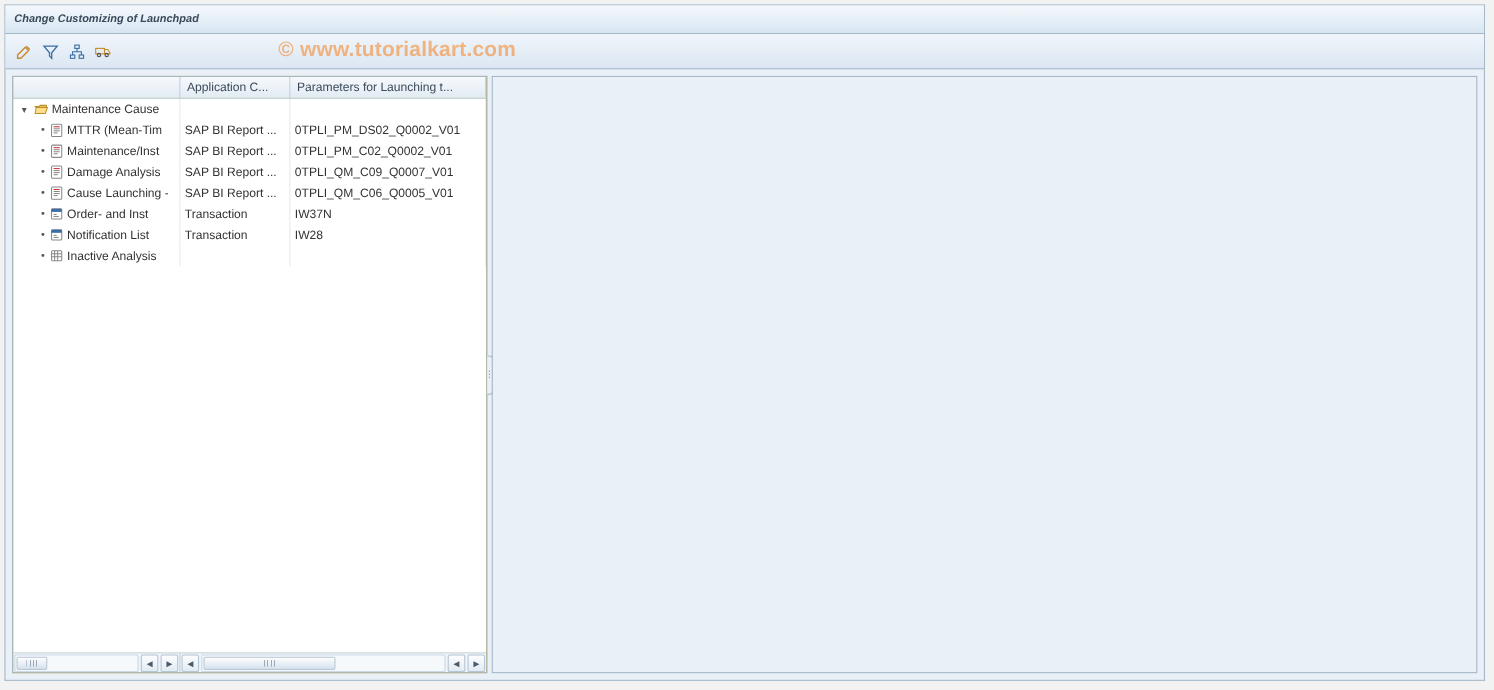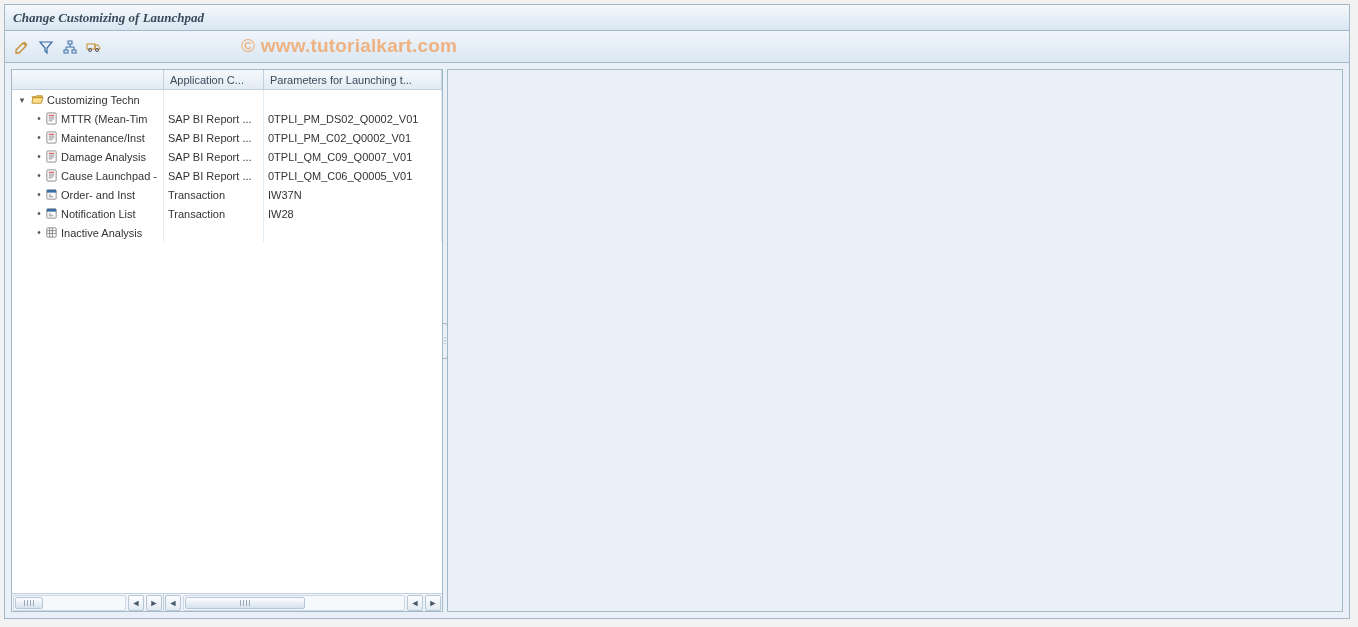--- a/index.html
+++ b/index.html
@@ -26,25 +26,24 @@
   
   .title-bar {
     height: 26px;
     background: linear-gradient(#f4f8fc, #d8e6f2);
     border-bottom: 1px solid #a5b8c8;
     display: flex;
     align-items: center;
     padding: 0 8px;
   }
   .title-text {
-    font-size: 13px;
+    font-size: 10px;
     font-weight: bold;
     font-style: italic;
     color: #3a4a5a;
-    font-family: Liberation Serif, serif;
   }
 
   
   .toolbar {
     height: 32px;
     background: linear-gradient(#f0f5fb, #dbe7f3);
     border-bottom: 1px solid #a5b8c8;
     display: flex;
     align-items: center;
     padding: 0 6px;
@@ -55,21 +54,21 @@
     width: 22px; height: 22px;
     display: flex; align-items: center; justify-content: center;
     border: 1px solid transparent;
     border-radius: 3px;
     cursor: pointer;
   }
   .tb-btn svg { width: 16px; height: 16px; }
 
   .watermark {
     position: absolute;
-    left: 236px; top: 4px;
+    left: 248px; top: 4px;
     font-size: 19px;
     font-weight: bold;
     color: rgba(245,130,32,0.55);
     pointer-events: none;
     white-space: nowrap;
     letter-spacing: 0.2px;
   }
 
   
   .content {
@@ -263,21 +262,21 @@
 
         <div class="tree-row">
           <div class="cell cell-tree">
             <span class="tree-toggle">▾</span>
             <span class="node-icon">
               <svg viewBox="0 0 14 14">
                   <path d="M1 4 H5 L6 3 H12 V5 H2 Z" fill="#f2c04a" stroke="#b8902f"></path>
                   <path d="M2 5 H13 L11 11 H1 Z" fill="#ffe08a" stroke="#b8902f"></path>
                 </svg>
             </span>
-            <span class="node-label">Customizing Techn</span>
+            <span class="node-label">Maintenance Cause</span>
           </div>
           <div class="cell cell-appcat"></div>
           <div class="cell cell-params"></div>
         </div>
 
         <div class="tree-row">
           <div class="cell cell-tree">
             <span class="tree-indent" style="width:18px"></span>
             <span class="tree-bullet">•</span>
             <span class="node-icon">
@@ -339,21 +338,21 @@
             <span class="tree-bullet">•</span>
             <span class="node-icon">
                 <svg viewBox="0 0 14 14">
                   <rect x="2" y="1" width="10" height="12" rx="1" fill="#fff" stroke="#888"></rect>
                   <rect x="4" y="3" width="6" height="1" fill="#c33"></rect>
                   <rect x="4" y="5" width="6" height="1" fill="#888"></rect>
                   <rect x="4" y="7" width="6" height="1" fill="#888"></rect>
                   <rect x="4" y="9" width="4" height="1" fill="#888"></rect>
                 </svg>
               </span>
-            <span class="node-label">Cause Launchpad -</span>
+            <span class="node-label">Cause Launching -</span>
           </div>
           <div class="cell cell-appcat">SAP BI Report ...</div>
           <div class="cell cell-params">0TPLI_QM_C06_Q0005_V01</div>
         </div>
 
         <div class="tree-row">
           <div class="cell cell-tree">
             <span class="tree-indent" style="width:18px"></span>
             <span class="tree-bullet">•</span>
             <span class="node-icon">

